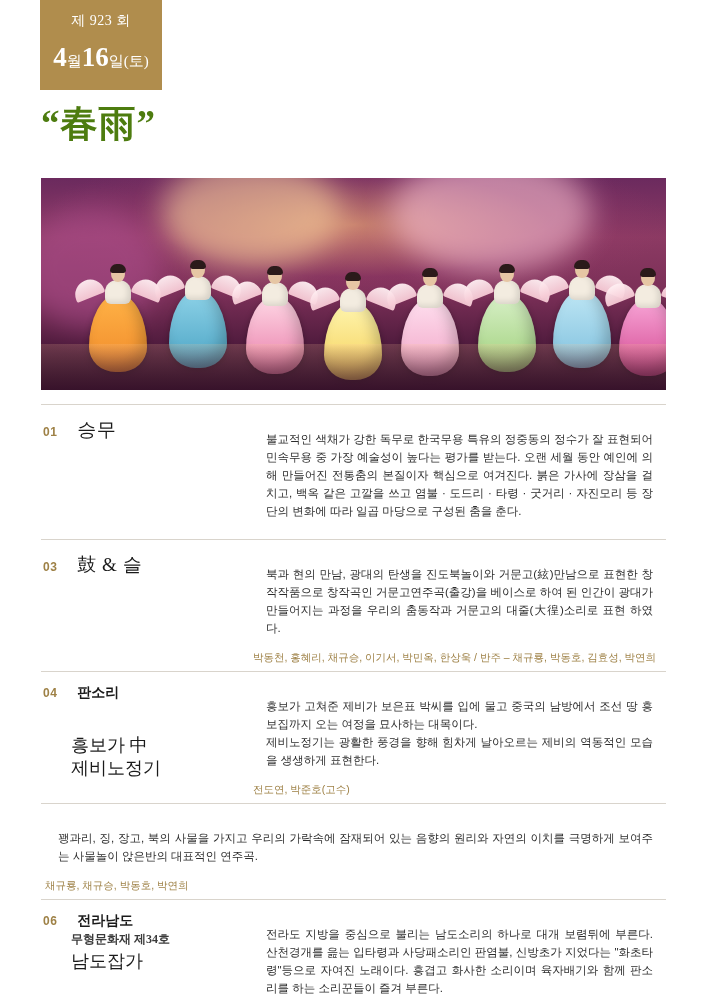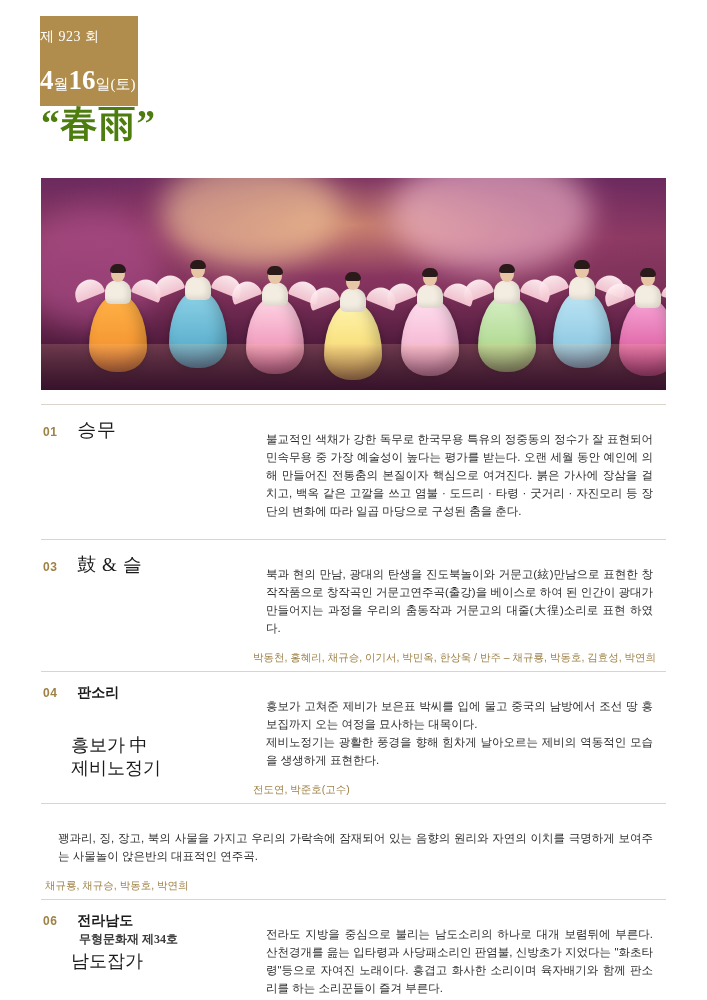--- a/index.html
+++ b/index.html
@@ -17,39 +17,39 @@
   }
 
   
   .header {
     position: relative;
     height: 96px;
   }
   .date-badge {
     position: absolute;
     left: 40px;
-    top: 16px;
-    width: 98px;
+    top: 0;
+    width: 122px;
     height: 90px;
     background: #b08d4d;
     color: #ffffff;
     box-sizing: border-box;
     padding: 13px 0 0 0;
-    text-align: left;
+    text-align: center;
   }
   .date-badge .ep {
     font-size: 14px;
     letter-spacing: 0.5px;
     line-height: 16px;
     font-family: "Liberation Serif", serif;
   }
   .date-badge .date {
-    margin-top: 21px;
-    font-family: "Liberation Serif", serif;
-    line-height: 28px;
+    margin-top: 11px;
+    font-family: "Liberation Serif", serif;
+    line-height: 34px;
     white-space: nowrap;
   }
   .date-badge .d-num {
     font-size: 27px;
     font-weight: bold;
   }
   .date-badge .d-unit {
     font-size: 15px;
   }
 
@@ -192,21 +192,21 @@
     font-family: "Liberation Serif", serif;
     font-size: 14px;
     font-weight: bold;
     color: #1a1a1a;
   }
   .name-sub {
     font-family: "Liberation Serif", serif;
     font-size: 12px;
     font-weight: bold;
     color: #3a3a3a;
-    margin-left: 38px;
+    margin-left: 30px;
     margin-top: 1px;
   }
   .name-big2 {
     font-family: "Liberation Serif", serif;
     font-size: 18px;
     color: #1a1a1a;
     margin-left: 30px;
     line-height: 23px;
     margin-top: 2px;
   }

